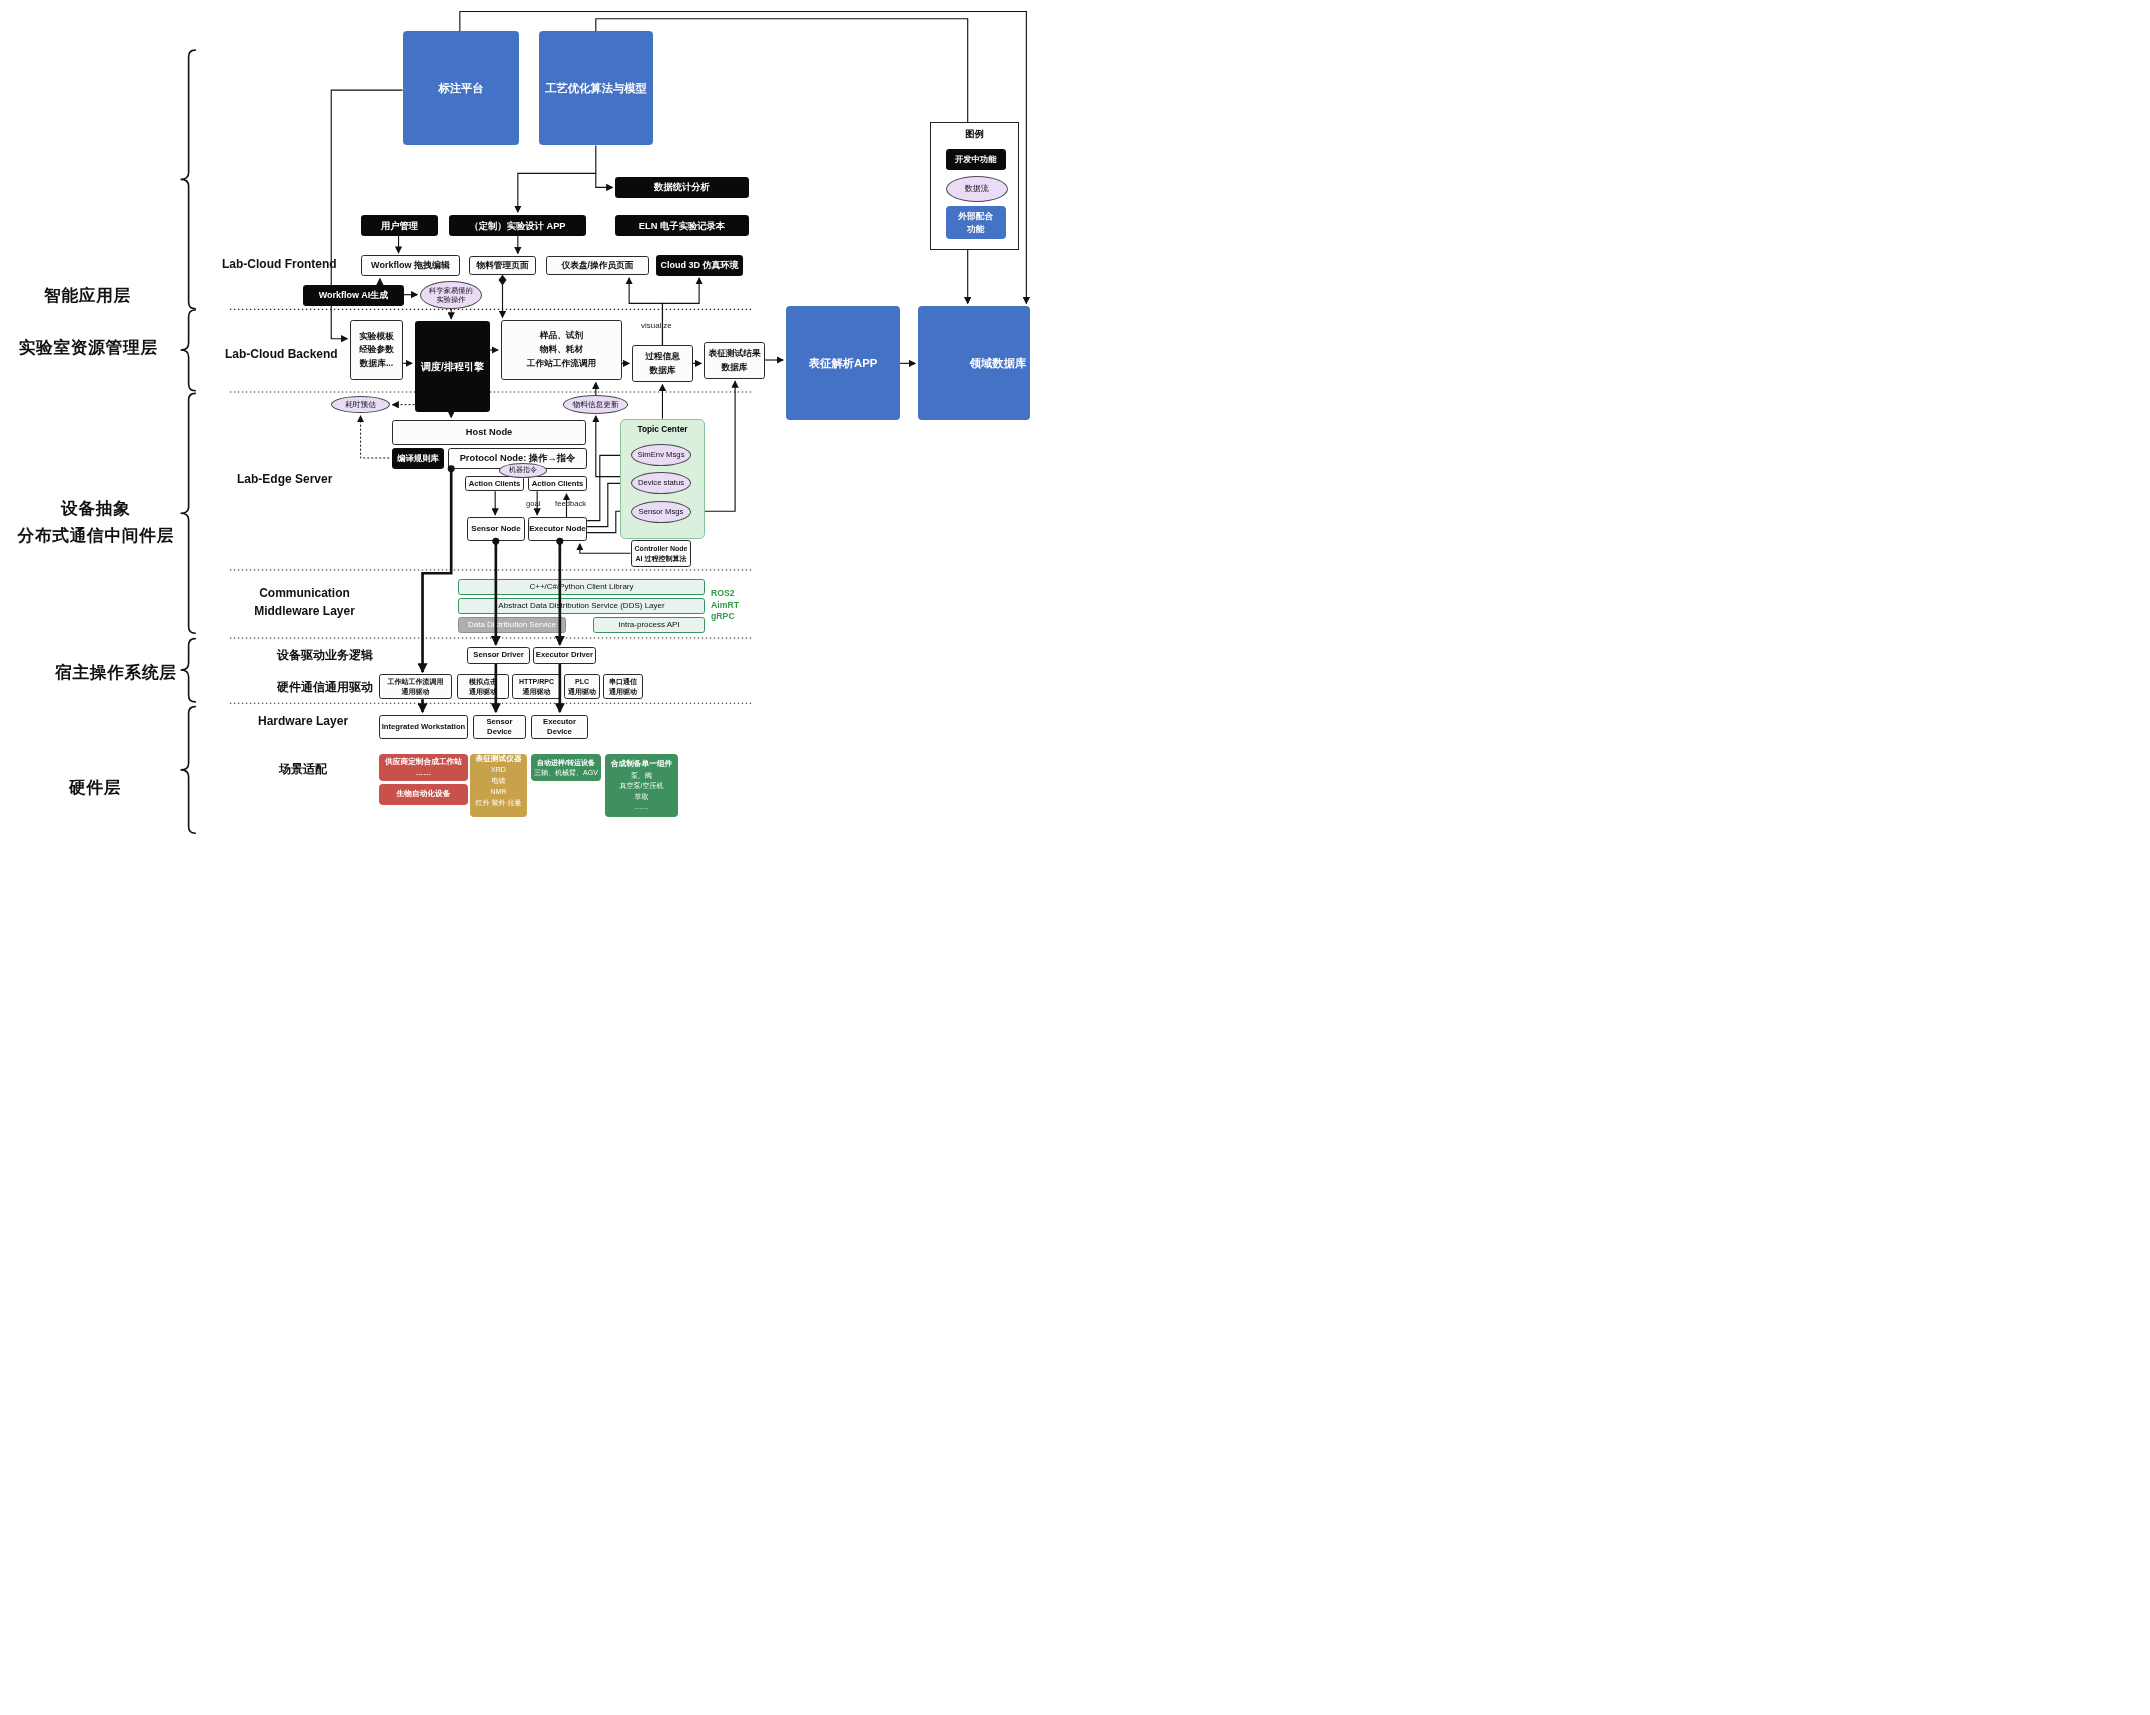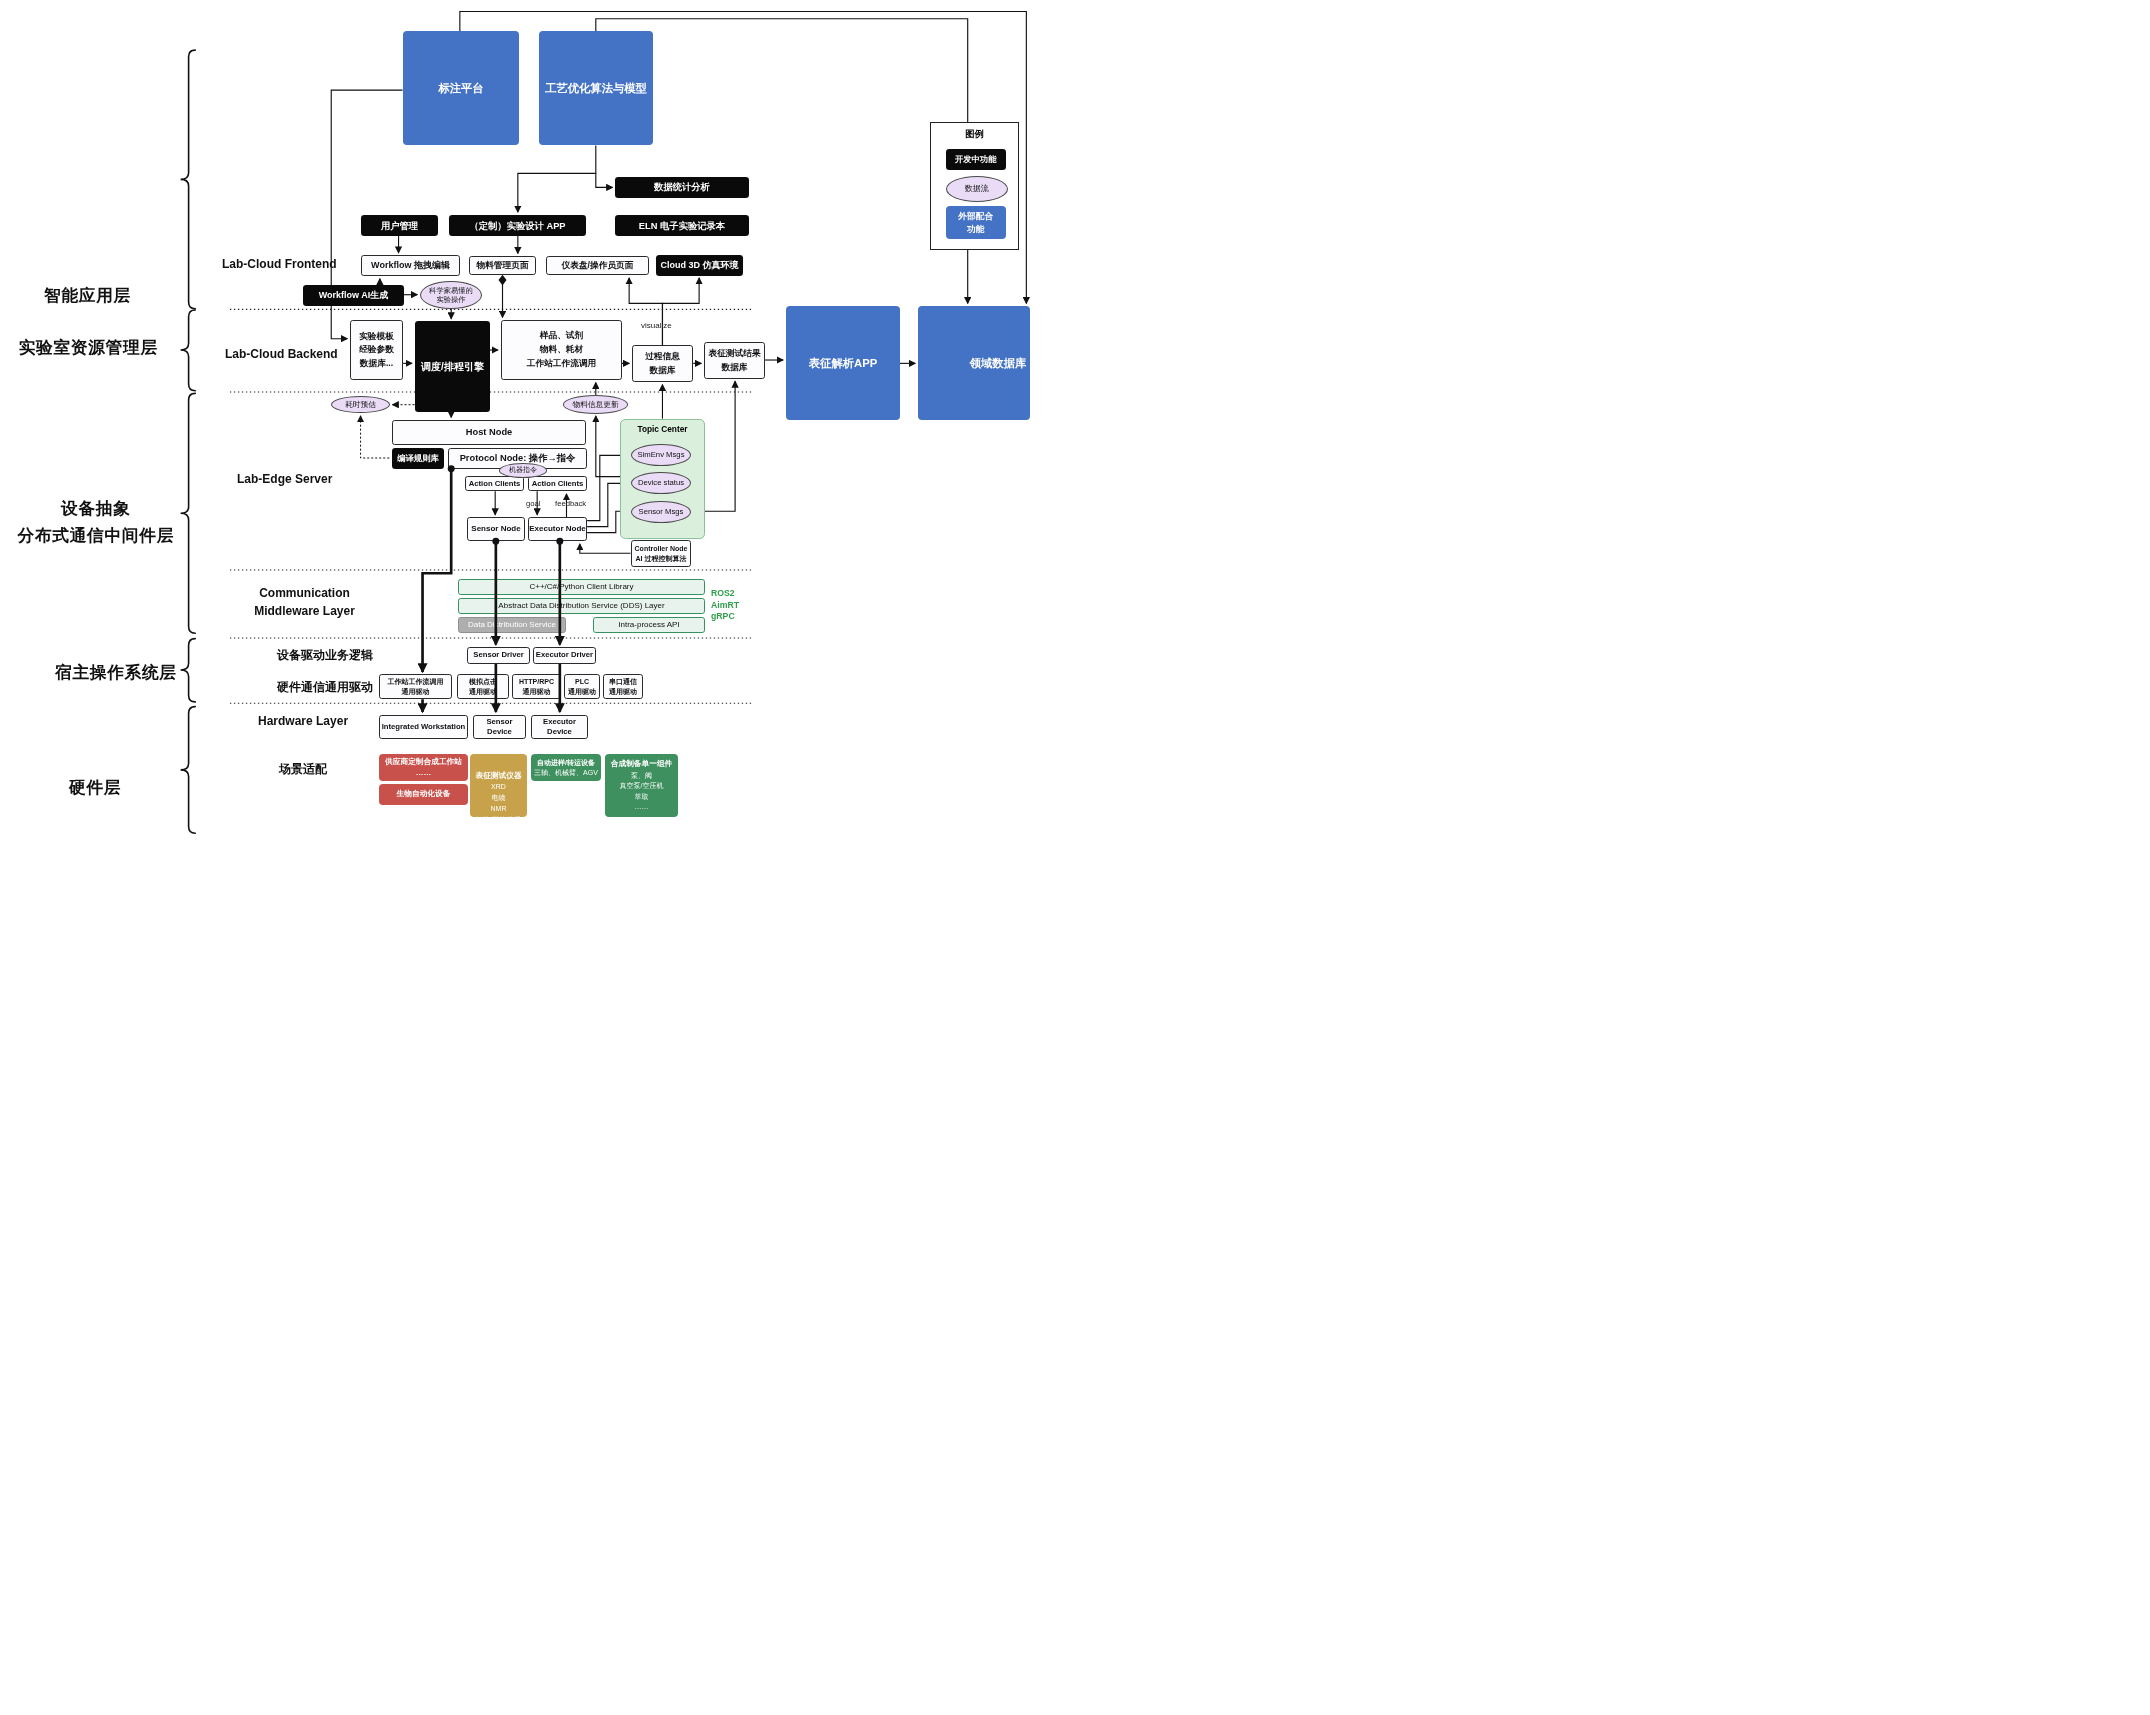--- a/index.html
+++ b/index.html
@@ -191,21 +191,21 @@
   <div class="abs box white f105" style="left:603px;top:674px;width:40px;height:25px;" data-bind="drivers.serial">串口通信
 通用驱动</div>
 
   <div class="abs box white f115" style="left:379px;top:715px;width:89px;height:24px;" data-bind="hw.integrated">Integrated Workstation</div>
   <div class="abs box white f115" style="left:473px;top:715px;width:53px;height:24px;" data-bind="hw.sensor">Sensor Device</div>
   <div class="abs box white f115" style="left:531px;top:715px;width:57px;height:24px;" data-bind="hw.executor">Executor Device</div>
 
   <div class="abs box red f115" style="left:379px;top:754px;width:89px;height:27px;line-height:1.4;" data-bind="hw.vendor">供应商定制合成工作站
 ……</div>
   <div class="abs box red f115" style="left:379px;top:784px;width:89px;height:20.7px;" data-bind="hw.bio">生物自动化设备</div>
-  <div class="abs box tan col" style="left:470px;top:754px;width:57px;height:63px;justify-content:flex-start;padding-top:17px;">
+  <div class="abs box tan col" style="left:470px;top:754px;width:57px;height:63px;justify-content:flex-start;padding-top:0;">
     <div class="f115" style="font-weight:bold;" data-bind="hw.char_title">表征测试仪器</div>
     <div class="f105" style="font-weight:500;line-height:1.55;margin-top:1.3px;" data-bind="hw.char_body">XRD
 电镜
 NMR
 红外 紫外 拉曼</div>
   </div>
   <div class="abs box green col" style="left:531px;top:754px;width:70px;height:27px;">
     <div class="f105" style="font-weight:bold;" data-bind="hw.transfer_title">自动进样/转运设备</div>
     <div class="f105" style="font-weight:500;" data-bind="hw.transfer_body">三轴、机械臂、AGV</div>
   </div>

